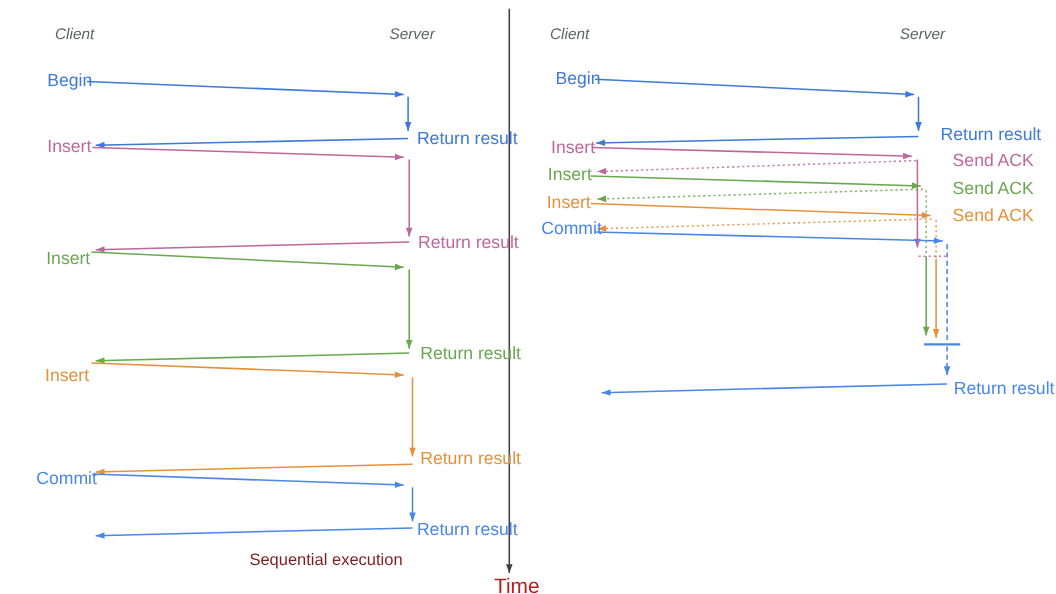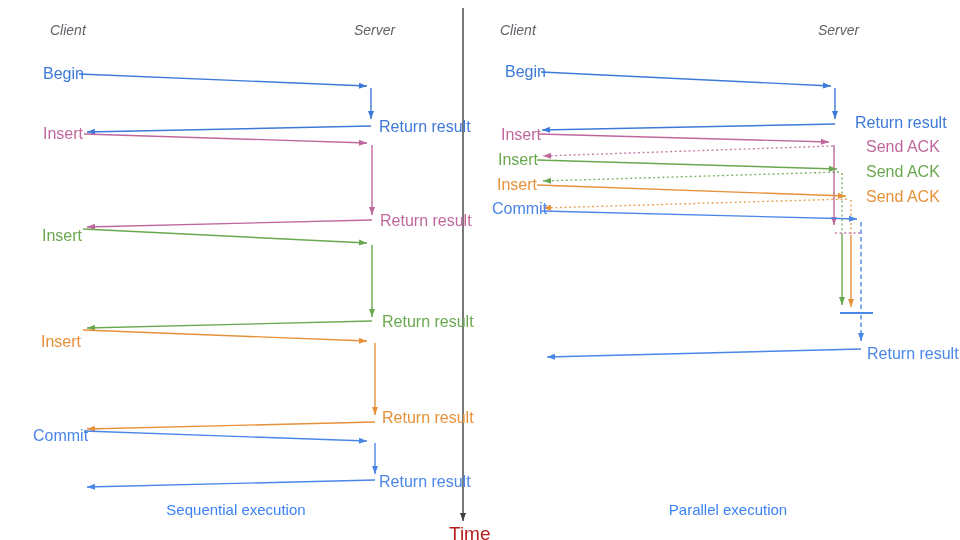--- a/index.html
+++ b/index.html
@@ -10,21 +10,21 @@
   #arrows{position:absolute;left:0;top:0;}
   .lbl{
     position:absolute;font-size:16px;line-height:1.1;white-space:nowrap;
     font-family:"Liberation Sans",sans-serif;
   }
   .header{
     position:absolute;font-size:14px;font-style:italic;color:#5f6368;
     line-height:1.1;white-space:nowrap;
   }
   .caption{
-    position:absolute;font-size:15px;color:#3b82f6;width:260px;text-align:center;
+    position:absolute;font-size:15px;color:#7f1d1d;width:260px;text-align:right;
     line-height:1.1;
   }
   .time-label{
     position:absolute;font-size:19px;color:#b91c1c;font-weight:500;line-height:1.1;
   }
 </style>
 </head>
 <body>
 
 <div id="canvas">
@@ -169,21 +169,20 @@
         <polygon points="463,521 466,513 460,513" fill="#3f3f3f"></polygon>
       </g>
     </svg>
 
   <div class="header" style="left:50px;top:23px;">Client</div>
   <div class="header" style="left:354px;top:23px;">Server</div>
   <div class="header" style="left:500px;top:23px;">Client</div>
   <div class="header" style="left:818px;top:23px;">Server</div>
 
   <div class="caption" style="left:106px;top:502px;">Sequential execution</div>
-  <div class="caption" style="left:598px;top:502px;">Parallel execution</div>
 
   <div class="time-label" style="left:449px;top:524px;">Time</div>
 <div class="lbl" style="left: 43px; top: 65px; color: rgb(61, 121, 216);">Begin</div>
     <div class="lbl" style="left: 43px; top: 125px; color: rgb(191, 103, 156);">Insert</div>
     <div class="lbl" style="left: 42px; top: 227px; color: rgb(106, 168, 79);">Insert</div>
     <div class="lbl" style="left: 41px; top: 333px; color: rgb(230, 145, 58);">Insert</div>
     <div class="lbl" style="left: 33px; top: 427px; color: rgb(74, 134, 232);">Commit</div>
     <div class="lbl" style="left: 379px; top: 118px; color: rgb(61, 121, 216);">Return result</div>
     <div class="lbl" style="left: 380px; top: 212px; color: rgb(191, 103, 156);">Return result</div>
     <div class="lbl" style="left: 382px; top: 313px; color: rgb(106, 168, 79);">Return result</div>

